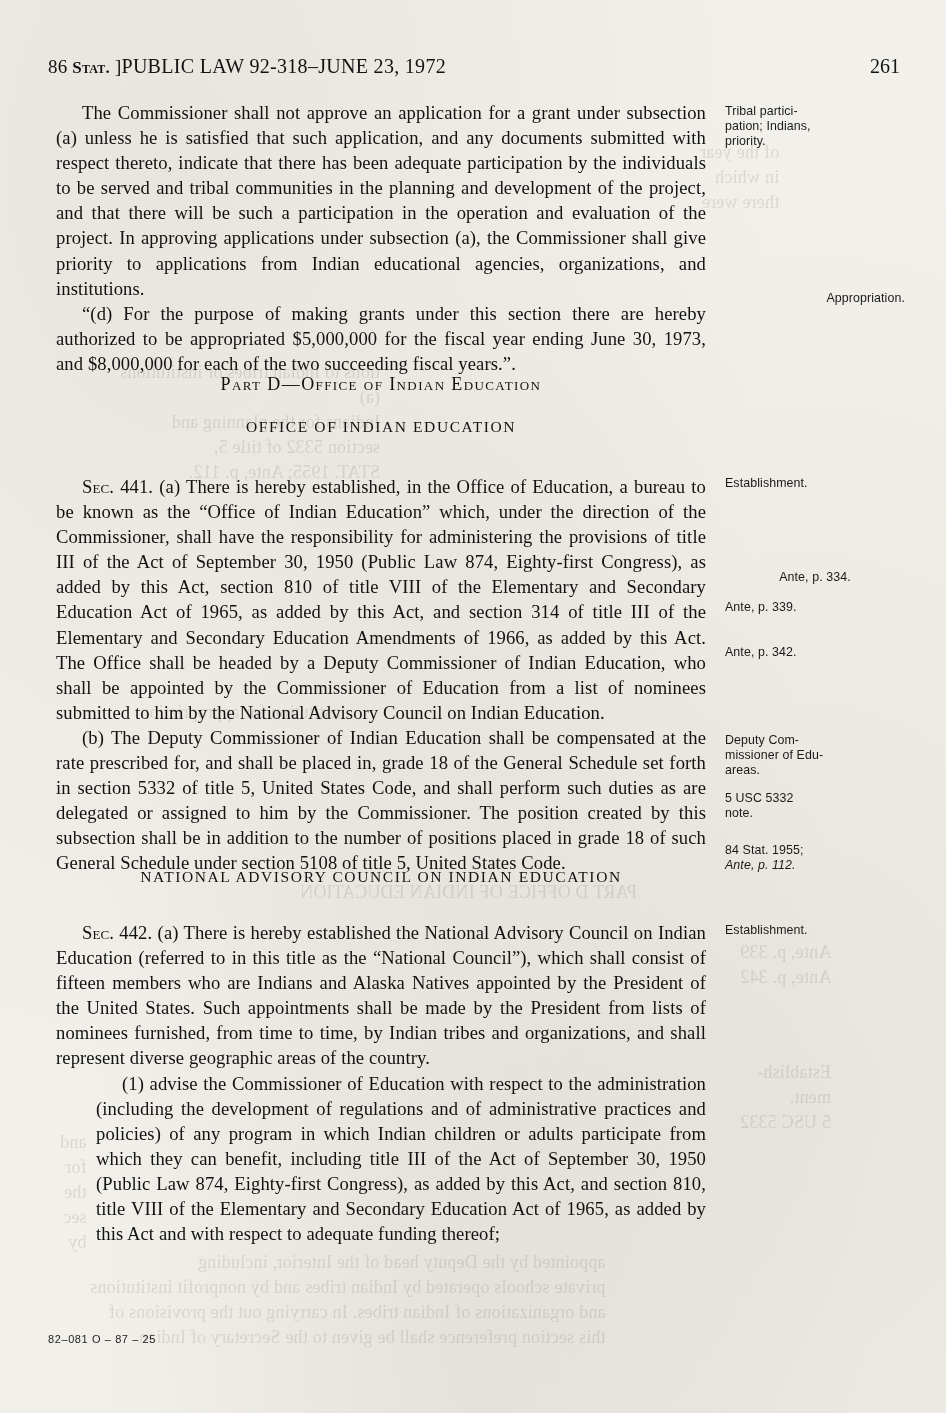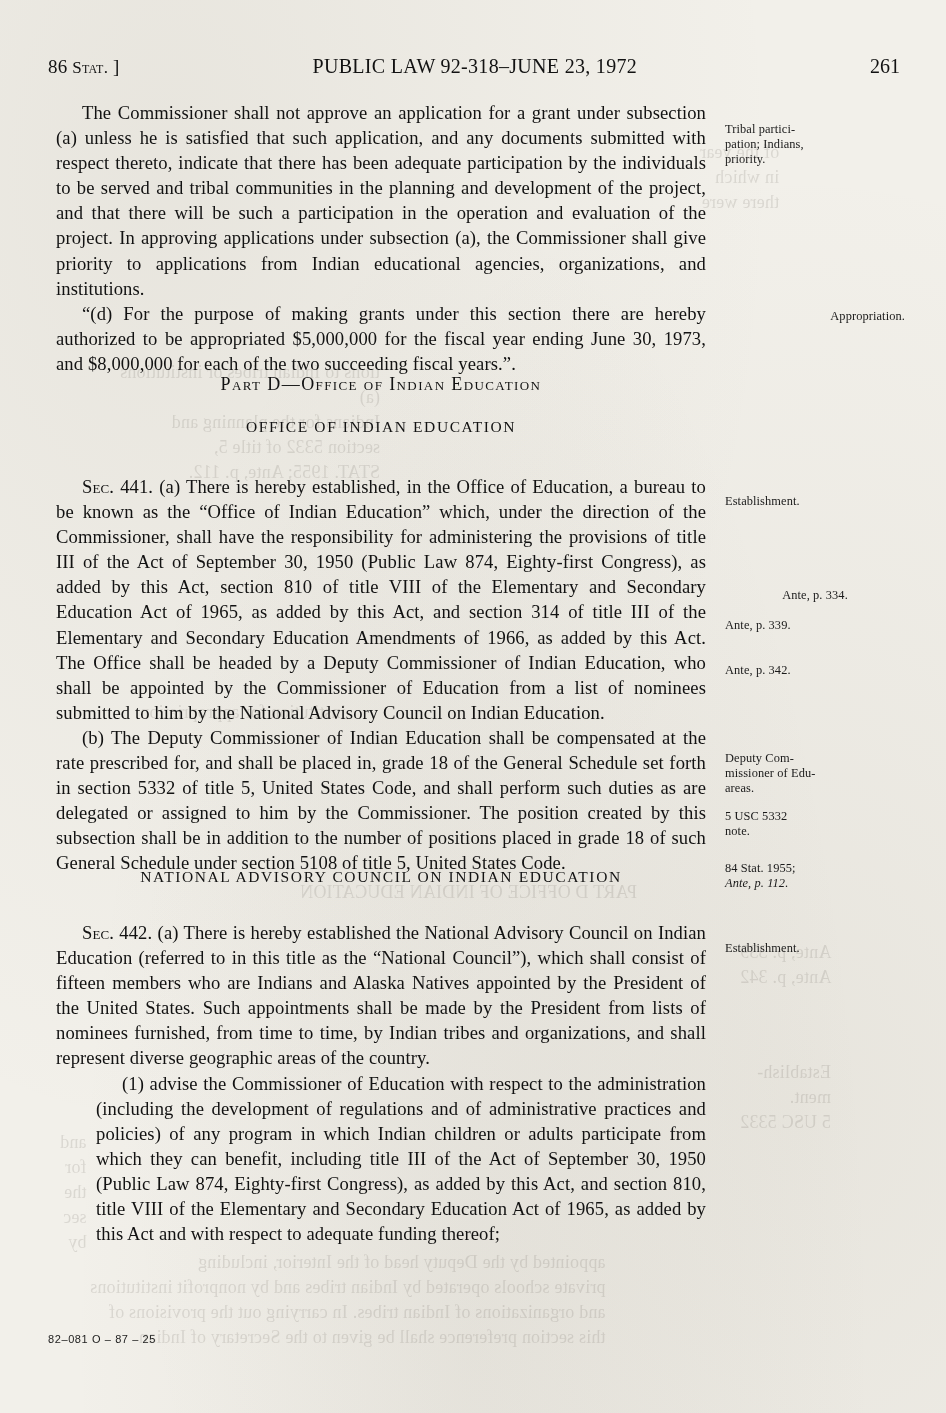--- a/index.html
+++ b/index.html
@@ -50,24 +50,25 @@
     align-items: baseline;
   }
   .hdr-left {
     font-size: 19px;
     letter-spacing: 0.2px;
     white-space: nowrap;
   }
   .hdr-left .smallcaps {
     font-variant: small-caps;
     font-size: 17px;
+    font-weight: bold;
   }
   .hdr-center {
     flex: 1;
-    text-align: center;
+    text-align: left;
     font-size: 20px;
     letter-spacing: 0.3px;
     white-space: nowrap;
     padding-right: 40px;
   }
   .hdr-right {
     font-size: 20px;
     white-space: nowrap;
   }
 
@@ -86,26 +87,25 @@
     text-justify: inter-word;
     letter-spacing: 0.1px;
   }
   p.body.indent { text-indent: 26px; }
 
   
   .note {
     position: absolute;
     left: 725px;
     width: 180px;
-    font-family: Liberation Serif, serif;
+    font-family: Liberation Sans, sans-serif;
     font-size: 12.4px;
     line-height: 15.2px;
     color: #1a1a1a;
     letter-spacing: 0.1px;
-    margin-top: 18px;
   }
   .note .ital { font-style: italic; }
 
   
   .ctr {
     position: absolute;
     left: 56px;
     width: 650px;
     text-align: center;
     letter-spacing: 1.1px;

